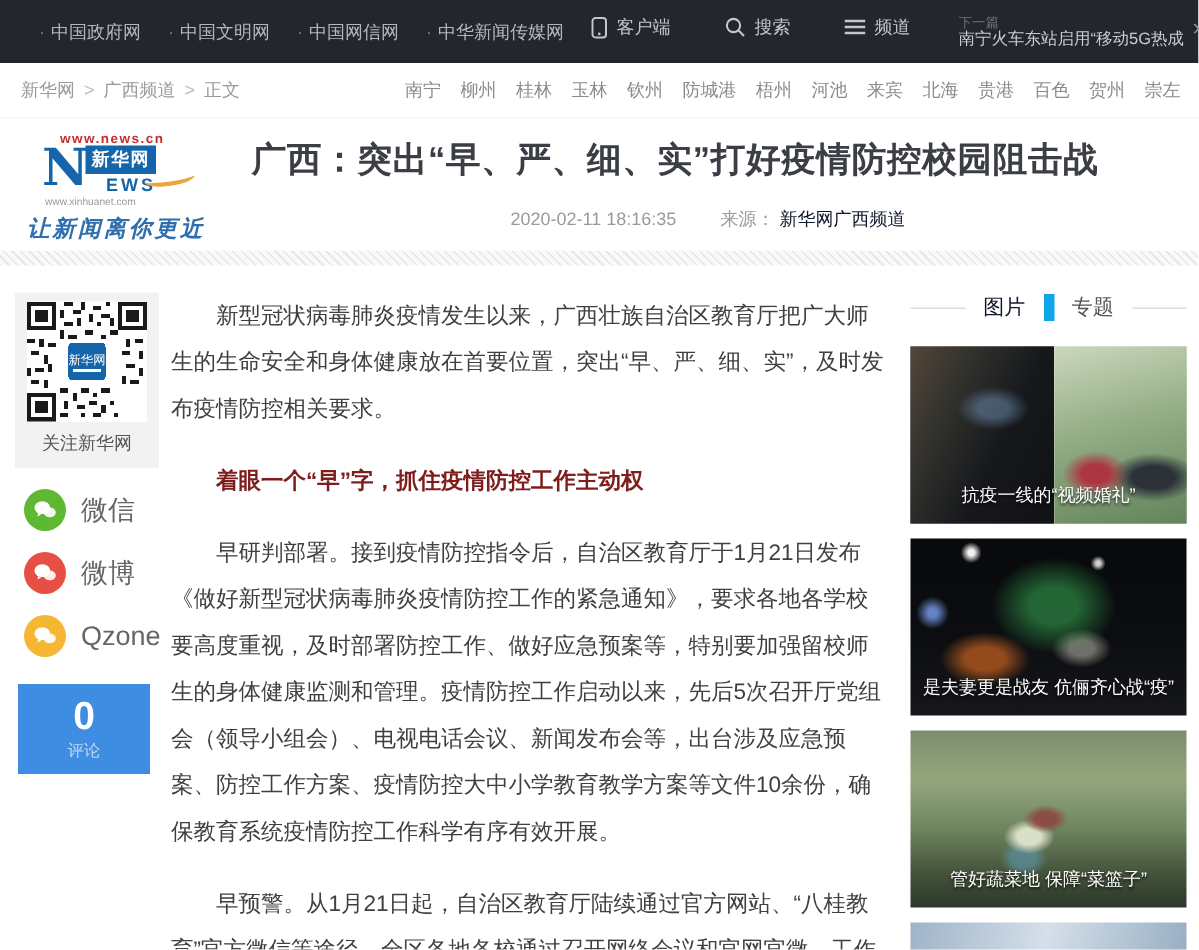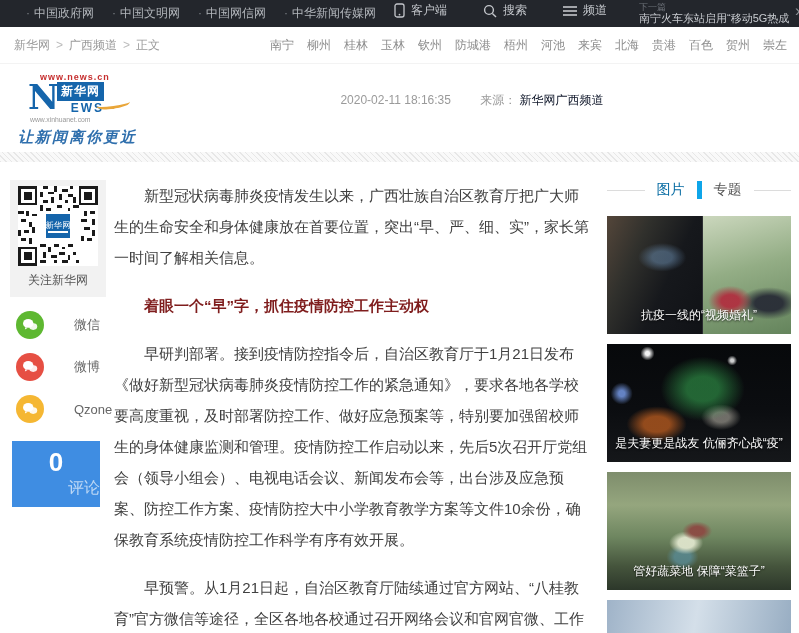--- a/index.html
+++ b/index.html
@@ -6,21 +6,21 @@
   html,body { background:#ffffff; }
   body {
     width:799px; height:633px; overflow:hidden; position:relative;
     font-family:"Liberation Sans","DejaVu Sans",sans-serif;
     -webkit-font-smoothing:antialiased;
   }
   a { text-decoration:none; }
 
   
   .topbar {
-    height:27px; background:#23262c; display:flex; align-items:center;
+    height:42px; background:#23262c; display:flex; align-items:center;
     padding:0 10px 0 26px; color:#a2a6ab; font-size:12px;
   }
   .topbar-links { display:flex; align-items:center; gap:18px; }
   .topbar-link { color:#b3b7bc; cursor:pointer; white-space:nowrap; }
   .topbar-link::before { content:"·"; margin-right:4px; color:#7e8288; }
   .topbar-right { margin-left:auto; display:flex; align-items:flex-start; }
   .topbar-tool { display:flex; align-items:center; gap:6px; color:#c3c6cb; padding:0 18px; cursor:pointer; white-space:nowrap; }
   .topbar-tool svg { display:block; }
   .next-article { margin-left:14px; width:150px; line-height:1.15; cursor:pointer; overflow:hidden; }
   .next-label { font-size:9px; color:#6e737a; transform-origin:left; }
@@ -71,37 +71,37 @@
   .share-col { width:96px; flex:0 0 96px; margin-right:8px; }
   .qr-box { background:#f2f2f2; padding:6px 6px 8px; text-align:center; }
   .qr-code { width:80px; height:80px; display:block; margin:0 auto; background:#fff; }
   .qr-caption { font-size:12px; color:#555; margin-top:6px; }
   .share-list { margin-top:14px; }
   .share-item { display:flex; align-items:center; gap:10px; margin:0 0 14px 6px; cursor:pointer; }
   .share-icon { width:28px; height:28px; border-radius:50%; display:flex; align-items:center; justify-content:center; flex:0 0 28px; }
   .share-icon.wechat { background:#5eb831; }
   .share-icon.weibo  { background:#e64f43; }
   .share-icon.qzone  { background:#f5b733; color:#fff; font-size:15px; }
-  .share-label { font-size:13px; color:#666;margin-left:20px; }
+  .share-label { font-size:18px; color:#666; }
   .comment-box { width:88px; background:#3f8de2; color:#fff; text-align:center; padding:6px 0 8px; margin:18px 0 0 2px; cursor:pointer; }
   .comment-count { font-size:26px; font-weight:bold; line-height:1.2; }
-  .comment-label { font-size:16px; color:rgba(255,255,255,.65);text-align:right; }
+  .comment-label { font-size:11px; color:rgba(255,255,255,.65); }
 
   
   .article-col { flex:1 1 auto; max-width:482px; margin-right:16px; color:#404040; }
   .article-col p { font-size:15px; line-height:31px; text-indent:2em; margin-bottom:17px; }
   .article-col p.subhead { font-weight:bold; color:#7f1d1d; }
 
   
   .side-col { width:184px; flex:0 0 184px; }
   .side-tabs { display:flex; align-items:center; height:20px; margin-bottom:16px; }
   .side-tabs::before, .side-tabs::after { content:""; flex:1; border-top:1px solid #dcdcdc; }
   .tab { font-size:14px; color:#555; padding:0 12px; cursor:pointer; white-space:nowrap; }
-  .tab.active { color:#0369a1; }
-  .tab + .tab { border-left:5px solid #0ea5e9; }
+  .tab.active { color:#0f172a; }
+  .tab + .tab { border-left:7px solid #0ea5e9; }
   .card { position:relative; margin-bottom:10px; cursor:pointer; }
   .card-img { width:100%; height:118px; }
   .card-caption { position:absolute; left:0; right:0; bottom:10px; text-align:center;
     color:#fff; font-size:12px; text-shadow:0 1px 2px rgba(0,0,0,.8); white-space:nowrap; }
 
   .photo-wedding {
     background:
       radial-gradient(ellipse at 67% 72%, rgba(176,48,64,.95) 0 9px, rgba(176,48,64,0) 22px),
       radial-gradient(ellipse at 88% 74%, rgba(40,44,54,.95) 0 14px, rgba(40,44,54,0) 30px),
       radial-gradient(ellipse at 30% 35%, rgba(120,160,200,.45) 0 10px, rgba(120,160,200,0) 24px),
@@ -213,20 +213,21 @@
       <span class="logo-right">
         <span class="logo-box">新华网</span>
         <span class="logo-ews">EWS</span>
       </span>
       <span class="logo-swoosh"></span>
     </div>
     <div class="logo-url-bottom">www.xinhuanet.com</div>
     <div class="slogan">让新闻离你更近</div>
   </div>
   <div class="headline-wrap">
+    <h1 class="page-title">广西：突出“早、严、细、实”打好疫情防控校园阻击战</h1>
     <div class="meta-line">
       <span class="meta-date">2020-02-11 18:16:35</span>
       <span class="meta-source-label">来源：</span>
       <a class="meta-source">新华网广西频道</a>
     </div>
   </div>
 </section>
 
 <div class="hatch-divider"></div>
 
@@ -338,21 +339,21 @@
       </div>
 
     <div class="comment-box">
       <div class="comment-count">0</div>
       <div class="comment-label">评论</div>
     </div>
   </aside>
 
   <article class="article-col">
 
-  <p class="text">新型冠状病毒肺炎疫情发生以来，广西壮族自治区教育厅把广大师生的生命安全和身体健康放在首要位置，突出“早、严、细、实”，家长第一时间了解相关信息。</p>
+  <p class="text">新型冠状病毒肺炎疫情发生以来，广西壮族自治区教育厅把广大师生的生命安全和身体健康放在首要位置，突出“早、严、细、实”，及时发布疫情防控相关要求。</p>
       <p class="subhead">着眼一个“早”字，抓住疫情防控工作主动权</p>
       <p class="text">早研判部署。接到疫情防控指令后，自治区教育厅于1月21日发布《做好新型冠状病毒肺炎疫情防控工作的紧急通知》，要求各地各学校要高度重视，及时部署防控工作、做好应急预案等，特别要加强留校师生的身体健康监测和管理。疫情防控工作启动以来，先后5次召开厅党组会（领导小组会）、电视电话会议、新闻发布会等，出台涉及应急预案、防控工作方案、疫情防控大中小学教育教学方案等文件10余份，确保教育系统疫情防控工作科学有序有效开展。</p>
       <p class="text">早预警。从1月21日起，自治区教育厅陆续通过官方网站、“八桂教育”官方微信等途径，全区各地各校通过召开网络会议和官网官微、工作群、班级群、宿舍群等途径，及时发布疫情防控相关要求、疫情防控知识、致全体学生及家长的公开信等，让师生、家长第一时间了解相关信息。</p>
     </article>
 
   <aside class="side-col">
     <div class="side-tabs">
 
     <span class="tab active">图片</span>
         <span class="tab">专题</span>

